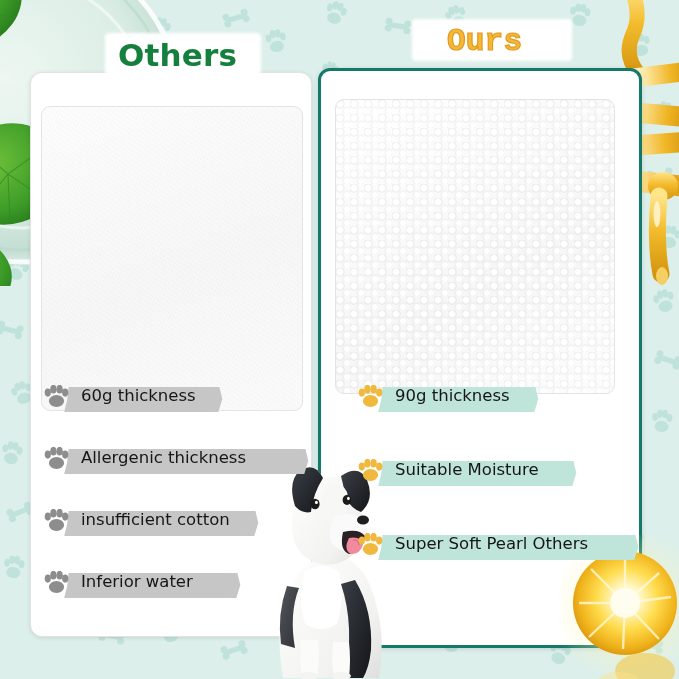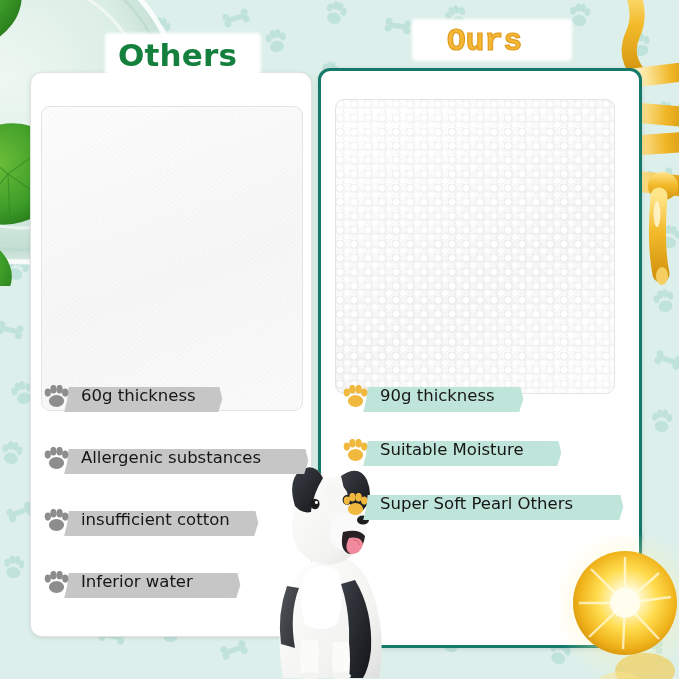--- a/index.html
+++ b/index.html
@@ -119,21 +119,21 @@
   }
   .brush-ours { left: 412px; top: 19px; width: 160px; height: 42px; }
 
   
   .features {
     position: absolute;
     display: flex;
     flex-direction: column;
   }
   .features-others { left: 44px; top: 385px; width: 268px; gap: 32px; }
-  .features-ours  { left: 343px; top: 385px; width: 300px; gap: 24px; }
+  .features-ours  { left: 358px; top: 385px; width: 300px; gap: 44px; }
 
   .feature {
     position: relative;
     display: flex;
     align-items: flex-start;
     height: 30px;
   }
   .feature-paw {
     flex: 0 0 auto;
     width: 25px; height: 23px;
@@ -352,21 +352,21 @@
       <div class="feature-hl" style="width:228px"></div>
       <svg class="feature-paw" viewBox="0 0 25 23">
         <g fill="#8d8d8d">
           <ellipse cx="12.5" cy="16" rx="7.6" ry="6"></ellipse>
           <ellipse cx="3.8" cy="7.6" rx="3.1" ry="4.1"></ellipse>
           <ellipse cx="9.4" cy="4.2" rx="3.2" ry="4.4"></ellipse>
           <ellipse cx="15.6" cy="4.2" rx="3.2" ry="4.4"></ellipse>
           <ellipse cx="21.2" cy="7.6" rx="3.1" ry="4.1"></ellipse>
         </g>
       </svg>
-      <span class="feature-text">Allergenic substances</span>
+      <span class="feature-text">Allergenic thickness</span>
     </div>
 
     <div class="feature">
       <div class="feature-hl" style="width:178px"></div>
       <svg class="feature-paw" viewBox="0 0 25 23">
         <g fill="#8d8d8d">
           <ellipse cx="12.5" cy="16" rx="7.6" ry="6"></ellipse>
           <ellipse cx="3.8" cy="7.6" rx="3.1" ry="4.1"></ellipse>
           <ellipse cx="9.4" cy="4.2" rx="3.2" ry="4.4"></ellipse>
           <ellipse cx="15.6" cy="4.2" rx="3.2" ry="4.4"></ellipse>

